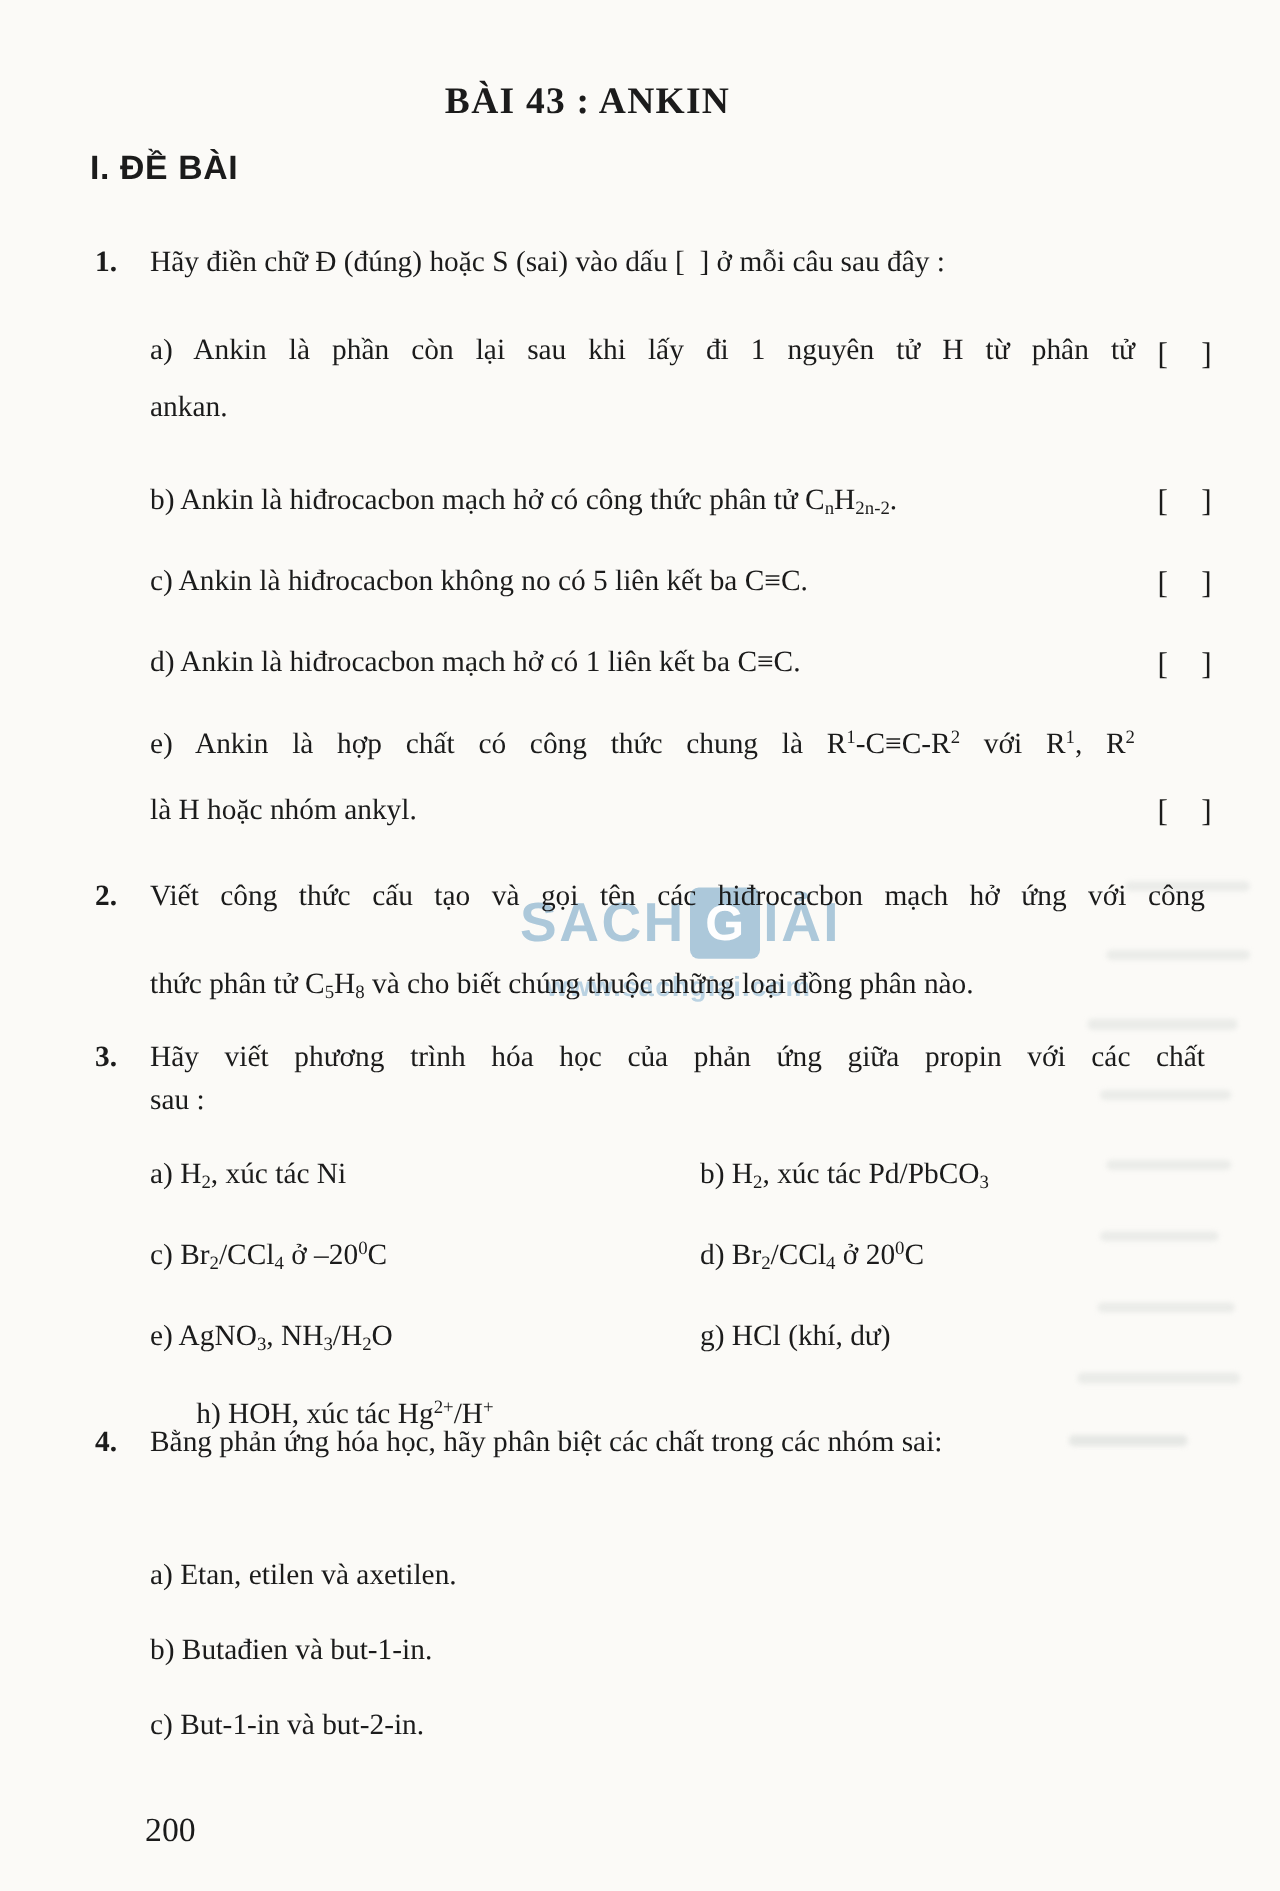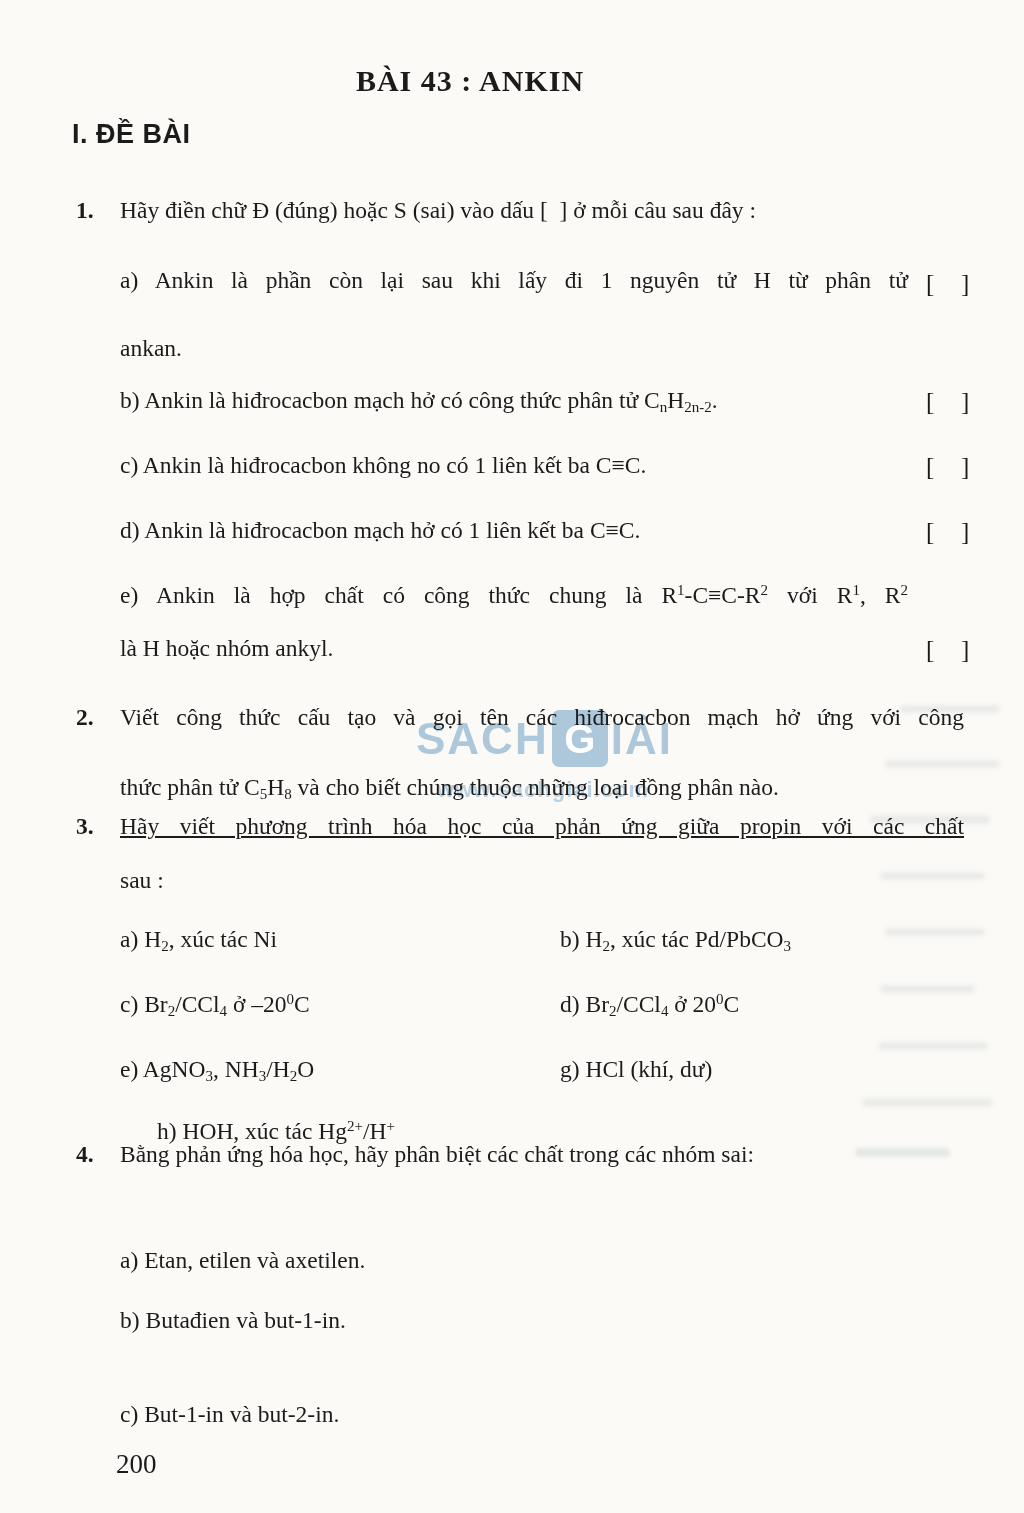--- a/index.html
+++ b/index.html
@@ -86,49 +86,49 @@
     <div class="section-heading">I. ĐỀ BÀI</div>
 
     <div class="line" style="top:196px;">
       <span class="qnum">1.</span><span>Hãy điền chữ Đ (đúng) hoặc S (sai) vào dấu [&nbsp;&nbsp;] ở mỗi câu sau đây :</span>
     </div>
 
     <div class="line indent just" style="top:266px;width:788px;">
       <span>a)</span> <span>Ankin là phần còn lại sau khi lấy đi 1 nguyên tử H từ phân tử</span>
     </div>
     <span class="bracket" style="top:268px;">[   ]</span>
-    <div class="line indent" style="top:334px;">ankan.</div>
+    <div class="line indent" style="top:312px;">ankan.</div>
 
     <div class="line indent" style="top:386px;">
       <span>b)</span> <span>Ankin là hiđrocacbon mạch hở có công thức phân tử C<sub>n</sub>H<sub>2n-2</sub>.</span>
     </div>
     <span class="bracket" style="top:386px;">[   ]</span>
 
     <div class="line indent" style="top:451px;">
-      <span>c)</span> <span>Ankin là hiđrocacbon không no có 1 liên kết ba C≡C.</span>
+      <span>c)</span> <span>Ankin là hiđrocacbon không no có 5 liên kết ba C≡C.</span>
     </div>
     <span class="bracket" style="top:451px;">[   ]</span>
 
     <div class="line indent" style="top:516px;">
       <span>d)</span> <span>Ankin là hiđrocacbon mạch hở có 1 liên kết ba C≡C.</span>
     </div>
     <span class="bracket" style="top:516px;">[   ]</span>
 
     <div class="line indent just" style="top:581px;width:788px;">
       <span>e)</span> <span>Ankin là hợp chất có công thức chung là R<sup>1</sup>-C≡C-R<sup>2</sup> với R<sup>1</sup>, R<sup>2</sup></span>
     </div>
     <div class="line indent" style="top:634px;">là H hoặc nhóm ankyl.</div>
     <span class="bracket" style="top:634px;">[   ]</span>
 
     <div class="line just" style="top:703px;width:888px;">
       <span class="qnum">2.</span><span>Viết công thức cấu tạo và gọi tên các hiđrocacbon mạch hở ứng với công</span>
     </div>
     <div class="line indent" style="top:757px;margin-top:16px;">thức phân tử C<sub>5</sub>H<sub>8</sub> và cho biết chúng thuộc những loại đồng phân nào.</div>
 
-    <div class="line just" style="top:812px;width:888px;text-decoration:underline;">
+    <div class="line just" style="top:832px;width:888px;">
       <span class="qnum">3.</span><span>Hãy viết phương trình hóa học của phản ứng giữa propin với các chất</span>
     </div>
     <div class="line indent" style="top:866px;">sau :</div>
 
     <div class="line indent" style="top:925px;">
       <span class="col1"><span>a)</span> <span>H<sub>2</sub>, xúc tác Ni</span></span><span><span>b)</span> <span>H<sub>2</sub>, xúc tác Pd/PbCO<sub>3</sub></span></span>
     </div>
     <div class="line indent" style="top:990px;">
       <span class="col1"><span>c)</span> <span>Br<sub>2</sub>/CCl<sub>4</sub> ở –20<sup>0</sup>C</span></span><span><span>d)</span> <span>Br<sub>2</sub>/CCl<sub>4</sub> ở 20<sup>0</sup>C</span></span>
     </div>
@@ -141,19 +141,19 @@
 
     <div class="line" style="top:1140px;">
       <span class="qnum">4.</span><span>Bằng phản ứng hóa học, hãy phân biệt các chất trong các nhóm sai:</span>
     </div>
     <div class="line indent" style="top:1246px;">
       <span>a)</span> <span>Etan, etilen và axetilen.</span>
     </div>
     <div class="line indent" style="top:1306px;">
       <span>b)</span> <span>Butađien và but-1-in.</span>
     </div>
-    <div class="line indent" style="top:1400px;">
+    <div class="line indent" style="top:1366px;">
       <span>c)</span> <span>But-1-in và but-2-in.</span>
     </div>
 
     <div class="pageno">200</div>
   </div>
 </div>
 
 </body></html>

